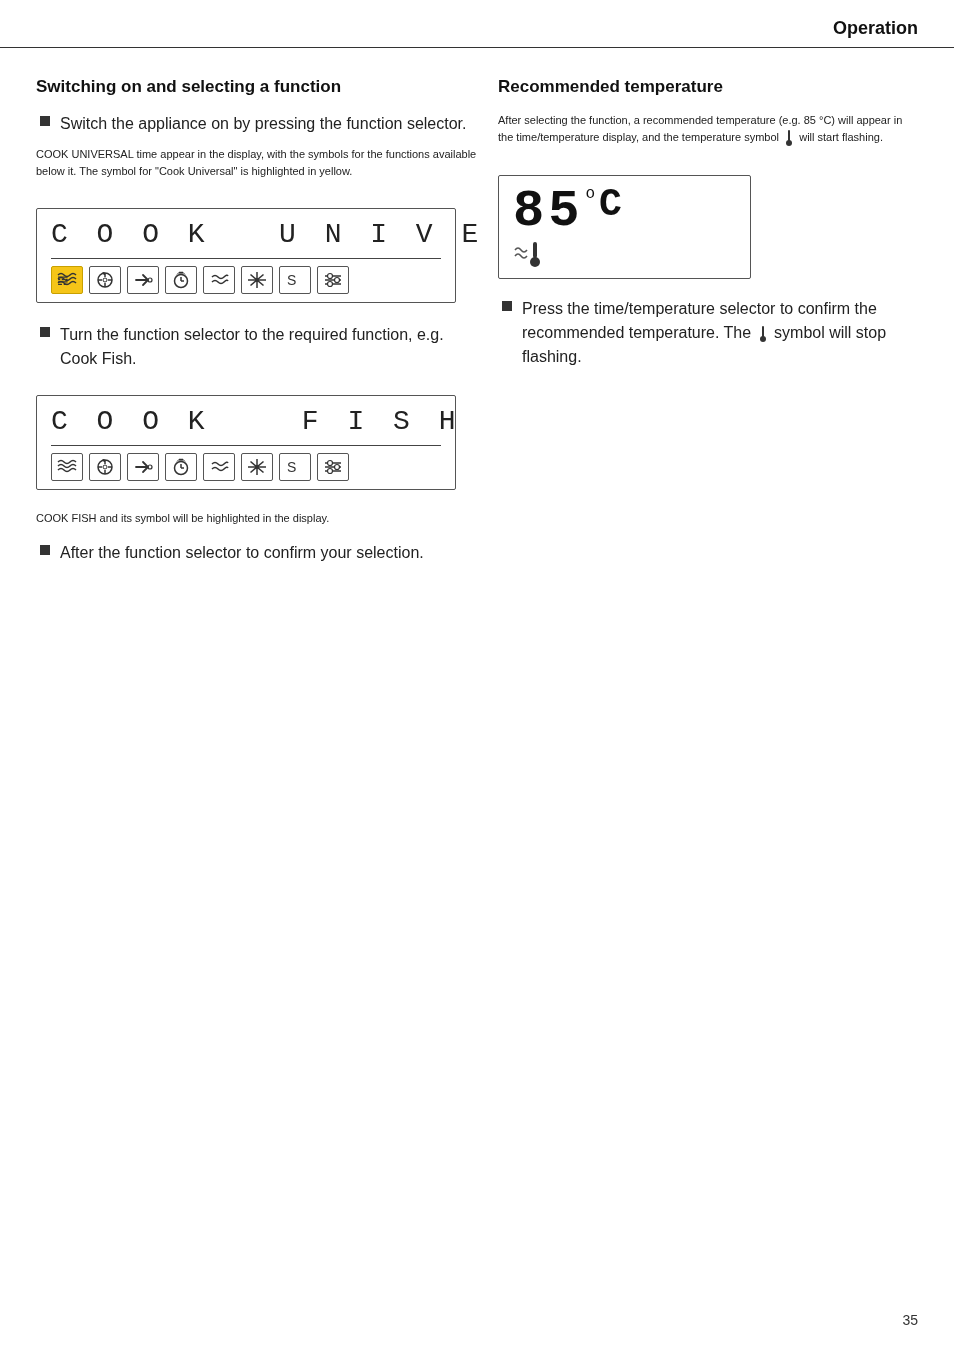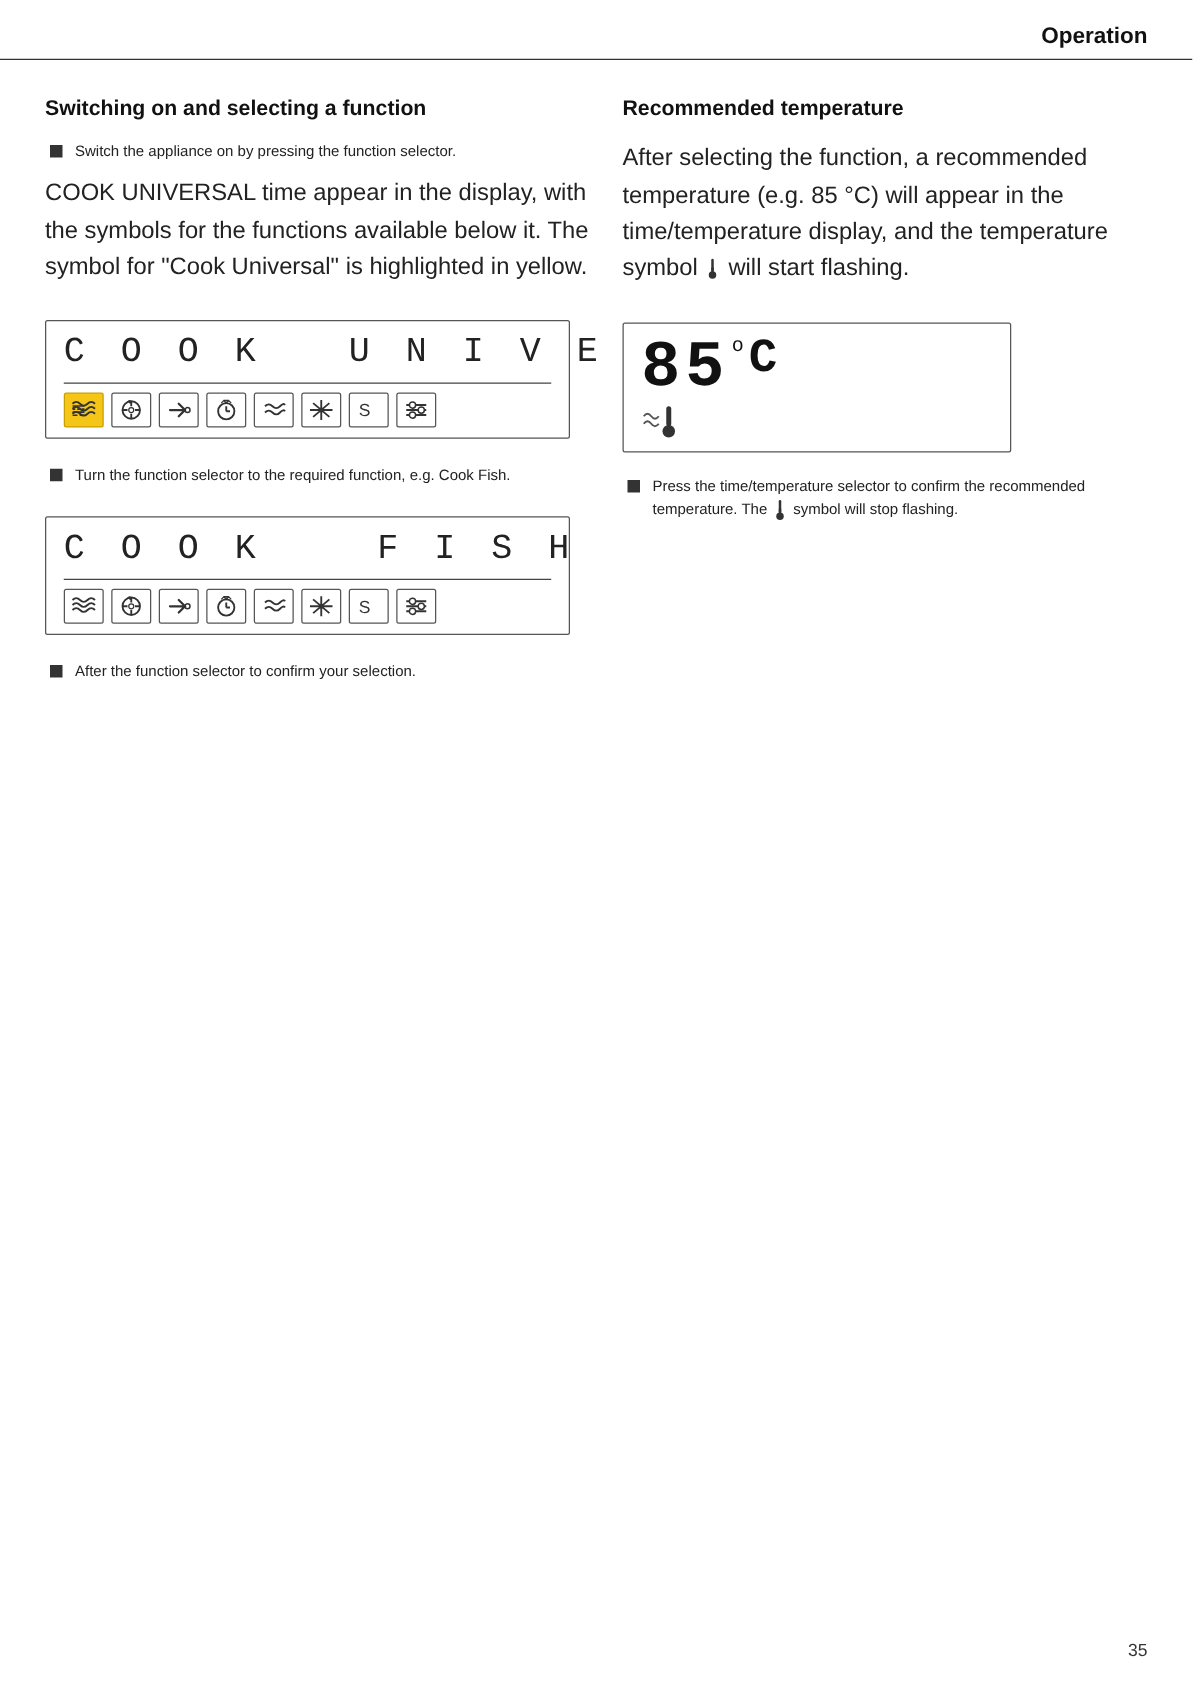--- a/index.html
+++ b/index.html
@@ -62,28 +62,28 @@
     .bullet-square {
       width: 10px;
       height: 10px;
       background: #333;
       flex-shrink: 0;
       margin-top: 4px;
       margin-right: 10px;
     }
 
     .bullet-text {
-      font-size: 12px;
+      font-size: 16px;
       line-height: 1.5;
       color: #222;
     }
 
     
     .para {
-      font-size: 19px;
+      font-size: 11px;
       line-height: 1.55;
       color: #222;
       margin-bottom: 14px;
     }
 
     
     .display-box {
       border: 1.5px solid #555;
       border-radius: 2px;
       padding: 10px 14px 8px 14px;
@@ -133,21 +133,21 @@
     }
 
     
     .temp-display-box {
       border: 1.5px solid #555;
       border-radius: 2px;
       padding: 10px 14px 8px 14px;
       margin: 14px 0 18px 0;
       background: #fff;
       display: inline-block;
-      width: 311px;
+      width: 253px;
     }
 
     .temp-display-row {
       display: flex;
       flex-direction: row;
       align-items: flex-start;
       gap: 8px;
     }
 
     
@@ -362,20 +362,21 @@
             <line x1="3" y1="9" x2="19" y2="9" stroke="#333" stroke-width="1.5"></line>
             <line x1="3" y1="13" x2="19" y2="13" stroke="#333" stroke-width="1.5"></line>
             <circle cx="8" cy="5" r="2.5" fill="#fff" stroke="#333" stroke-width="1.2"></circle>
             <circle cx="15" cy="9" r="2.5" fill="#fff" stroke="#333" stroke-width="1.2"></circle>
             <circle cx="8" cy="13" r="2.5" fill="#fff" stroke="#333" stroke-width="1.2"></circle>
           </svg>
         </div>
       </div>
     </div>
 
+    <p class="para">COOK FISH and its symbol will be highlighted in the display.</p>
 
     <div class="bullet-item">
       <div class="bullet-square"></div>
       <span class="bullet-text">After the function selector to confirm your selection.</span>
     </div>
 
   </div>
 
   <div class="right-col">
 

